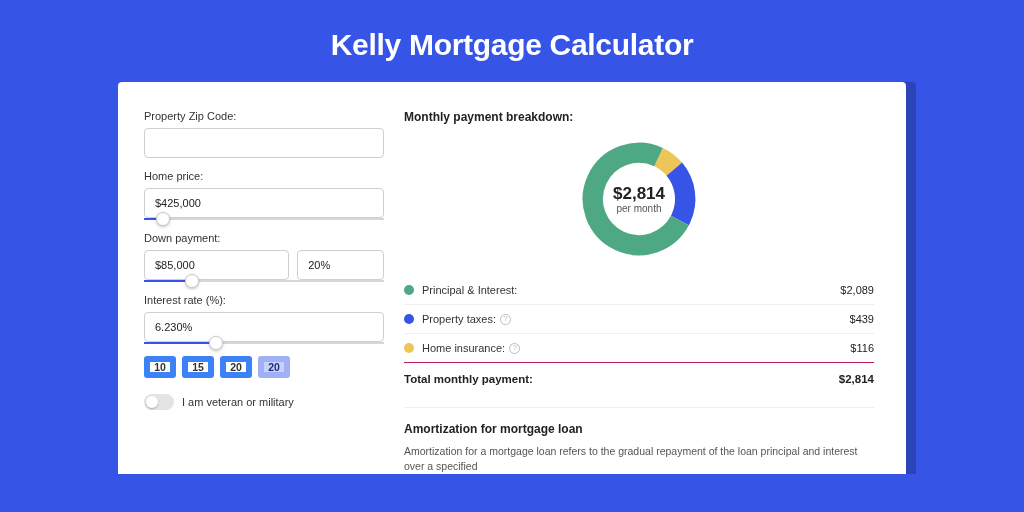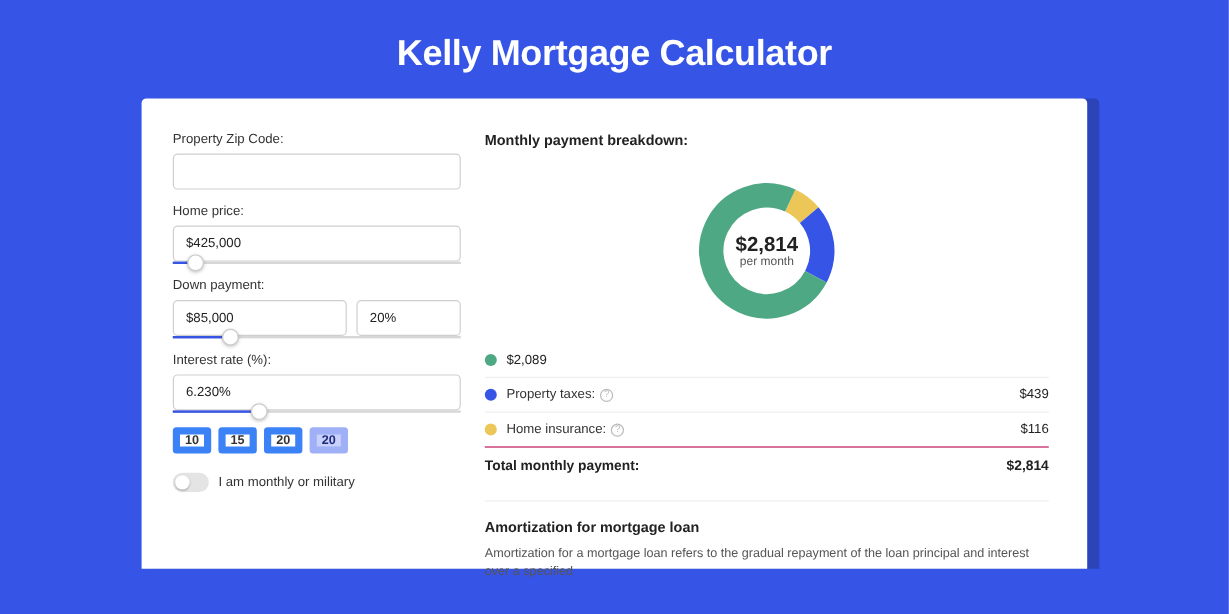--- a/index.html
+++ b/index.html
@@ -101,21 +101,21 @@
     left: 2px; top: 2px;
     width: 12px; height: 12px;
     border-radius: 50%;
     background: #fff;
     box-shadow: 0 1px 2px rgba(0,0,0,.25);
   }
   .vet-label { font-size: 11px; color: #333; }
   .breakdown-title {
     font-size: 12px;
     font-weight: 700;
-    margin-bottom: 22px;
+    margin-bottom: 12px;
   }
   .donut-wrap {
     display: flex;
     justify-content: center;
     padding: 2px 0 10px;
   }
   .donut { position: relative; width: 122px; height: 122px; }
   .donut svg { width: 122px; height: 122px; display: block; }
   .donut-center {
     position: absolute; inset: 0;
@@ -203,21 +203,21 @@
       <div class="term-row" id="term-row">
           <div class="term-btn">10</div>
           <div class="term-btn">15</div>
           <div class="term-btn">20</div>
           <div class="term-btn selected">20</div>
         </div>
     </div>
 
     <div class="vet-row">
       <div class="switch"></div>
-      <span class="vet-label">I am monthly or military</span>
+      <span class="vet-label">I am veteran or military</span>
     </div>
 
   </div>
 
   <div class="result-col">
     <div class="breakdown-title">Monthly payment breakdown:</div>
 
     <div class="donut-wrap">
       <div class="donut">
         <svg viewBox="0 0 42 42" id="donut-svg">
@@ -230,20 +230,21 @@
         <div class="donut-center">
           <div class="donut-amount">$2,814</div>
           <div class="donut-sub">per month</div>
         </div>
       </div>
     </div>
 
     <div class="legend" id="legend">
         <div class="legend-row">
           <span class="dot" style="background: rgb(78, 168, 132);"></span>
+          <span class="legend-label">Principal &amp; Interest:</span>
           <span class="legend-val">$2,089</span>
         </div>
         <div class="legend-row">
           <span class="dot" style="background: rgb(54, 84, 230);"></span>
           <span class="legend-label">Property taxes:<span class="help-icon">?</span></span>
           <span class="legend-val">$439</span>
         </div>
         <div class="legend-row">
           <span class="dot" style="background: rgb(236, 198, 86);"></span>
           <span class="legend-label">Home insurance:<span class="help-icon">?</span></span>

